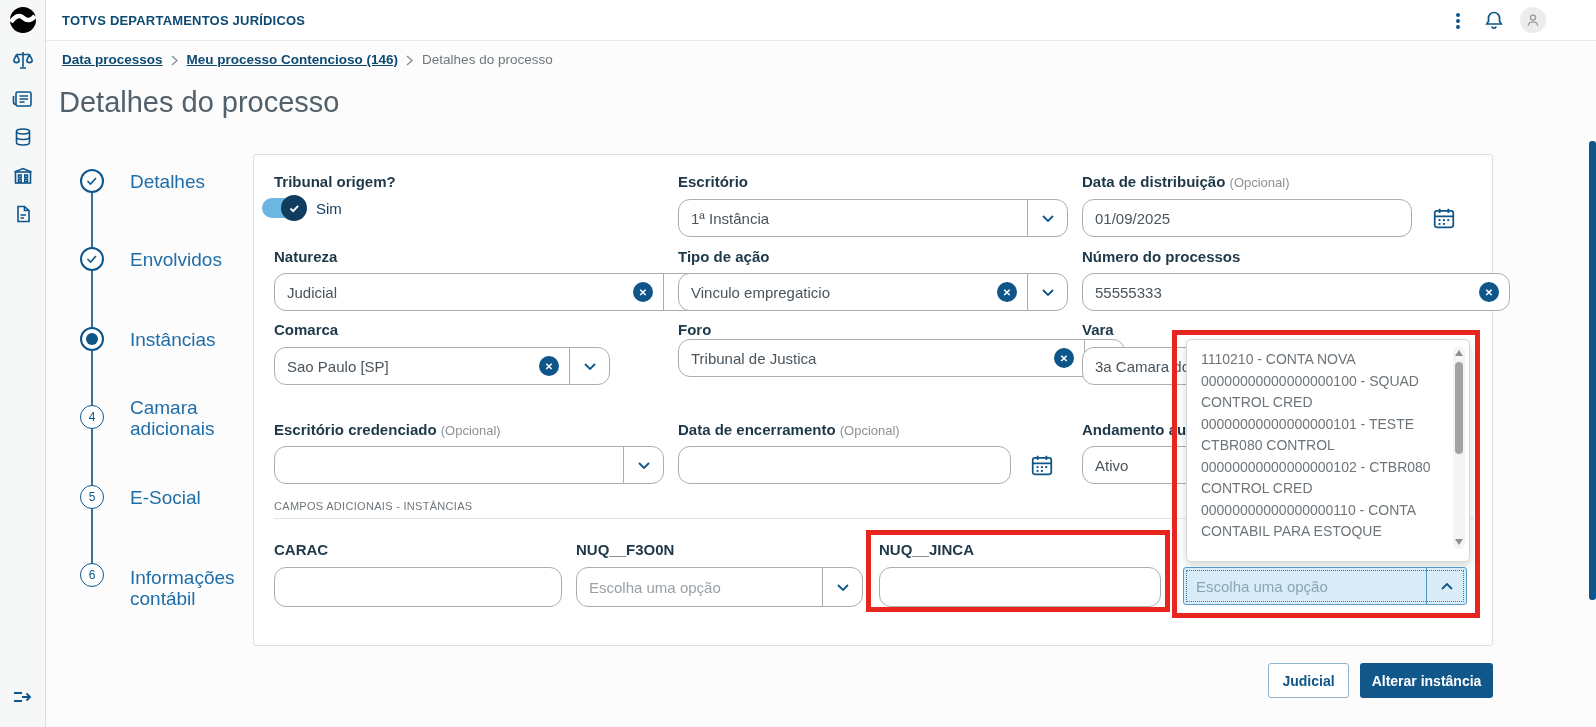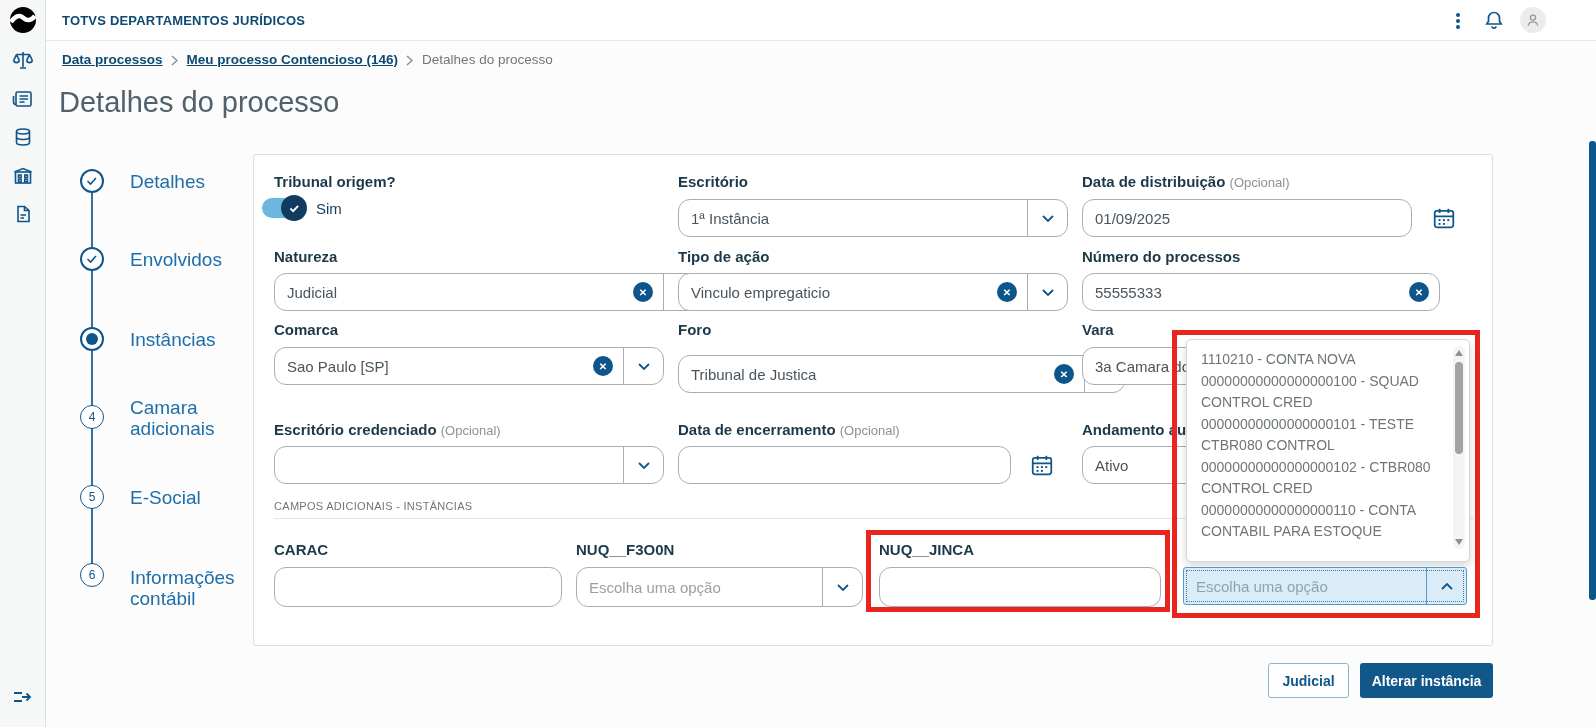--- a/index.html
+++ b/index.html
@@ -264,39 +264,39 @@
       <span class="clear">✕</span>
       <span class="sep"></span>
       <span class="chv">
           <svg viewBox="0 0 12 7" width="12" height="7" fill="none" stroke="currentColor" stroke-width="1.8">
             <polyline points="1,1 6,6 11,1"></polyline>
           </svg>
         </span>
     </div>
 
     <div class="lbl" style="left:828px;top:93px">Número do processos</div>
-    <div class="fldbox" style="left:828px;top:118px;width:358px">
+    <div class="fldbox" style="left:828px;top:118px;width:428px">
       <input class="cin" value="55555333" style="">
       <span class="clear">✕</span>
     </div>
 
     <div class="lbl" style="left:20px;top:166px">Comarca</div>
-    <div class="fldbox" style="left:20px;top:192px;width:390px">
+    <div class="fldbox" style="left:20px;top:192px;width:336px">
       <input class="cin" value="Sao Paulo [SP]" style="">
       <span class="clear">✕</span>
       <span class="sep"></span>
       <span class="chv">
           <svg viewBox="0 0 12 7" width="12" height="7" fill="none" stroke="currentColor" stroke-width="1.8">
             <polyline points="1,1 6,6 11,1"></polyline>
           </svg>
         </span>
     </div>
 
     <div class="lbl" style="left:424px;top:166px">Foro</div>
-    <div class="fldbox" style="left:424px;top:200px;width:447px">
+    <div class="fldbox" style="left:424px;top:184px;width:447px">
       <input class="cin" value="Tribunal de Justica" style="">
       <span class="clear">✕</span>
       <span class="sep"></span>
       <span class="chv">
           <svg viewBox="0 0 12 7" width="12" height="7" fill="none" stroke="currentColor" stroke-width="1.8">
             <polyline points="1,1 6,6 11,1"></polyline>
           </svg>
         </span>
     </div>
 

